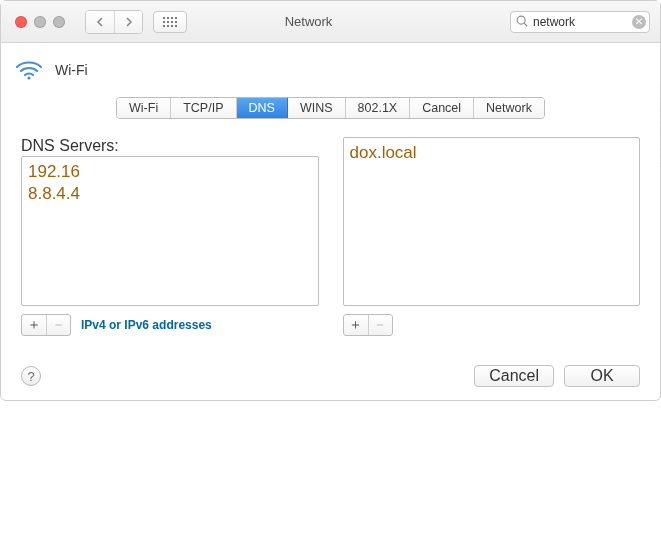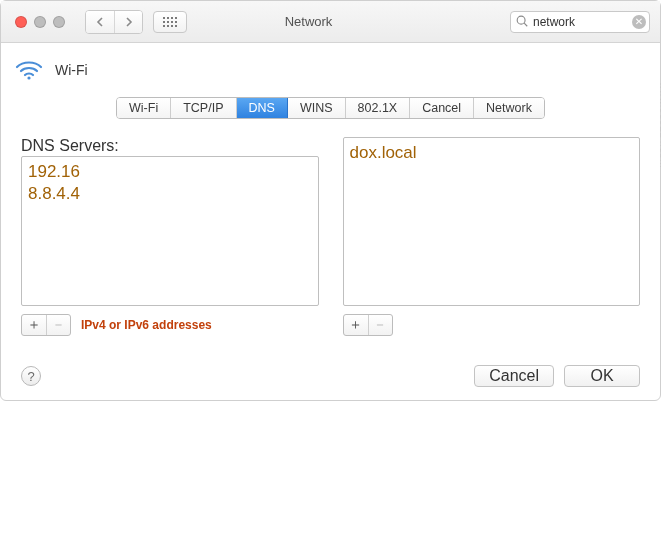--- a/index.html
+++ b/index.html
@@ -130,21 +130,21 @@
   .pm-group {
     display: flex; border: 1px solid #bcbcbc; border-radius: 3px;
     overflow: hidden; background: linear-gradient(#ffffff,#f2f2f2);
   }
   .pm {
     width: 24px; height: 20px; display: flex; align-items: center; justify-content: center;
     font-size: 14px; color: #555;
   }
   .pm + .pm { border-left: 1px solid #cfcfcf; }
   .pm.disabled { color: #b9b9b9; }
-  .hint { font-size: 12px; font-weight: 600; color: #c2410c; }
+  .hint { font-size: 12px; font-weight: 600; color: #0369a1; }
   
   .footer {
     height: 48px; display: flex; align-items: center;
     padding: 0 20px; gap: 10px;
   }
   .help {
     width: 20px; height: 20px; border-radius: 50%;
     border: 1px solid #b8b8b8; background: linear-gradient(#ffffff,#ececec);
     display: flex; align-items: center; justify-content: center;
     color: #6b6b6b; font-size: 13px;

